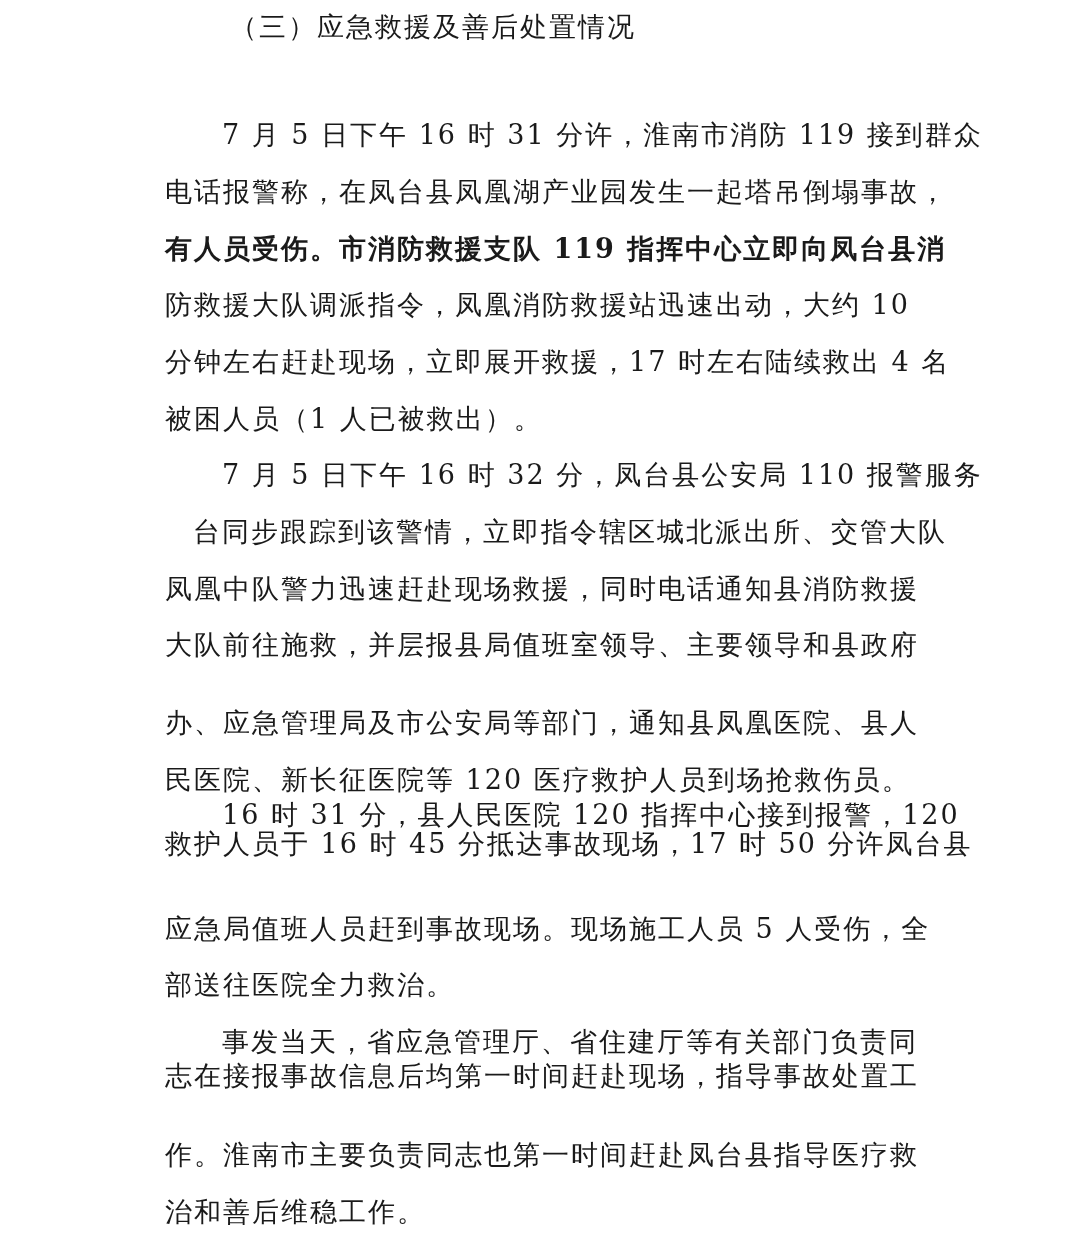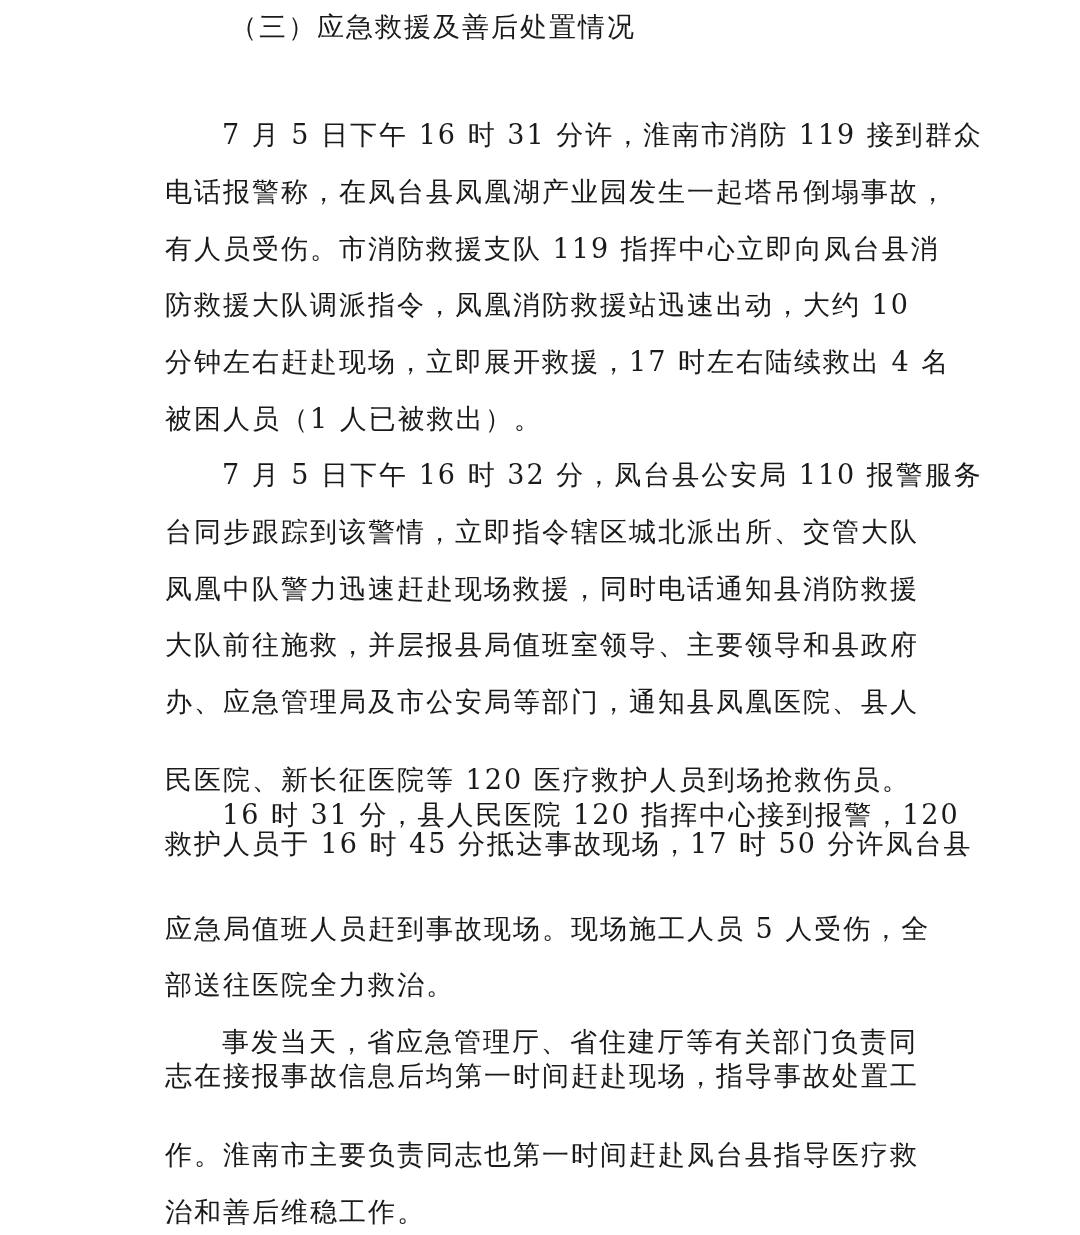--- a/index.html
+++ b/index.html
@@ -35,32 +35,32 @@
   </style>
 </head>
 <body>
 
 <div class="page">
   <div class="line section-title" style="top:10px;">（三）应急救援及善后处置情况</div>
 
   <div>
     <div class="line indent" style="top:118px;">7 月 5 日下午 16 时 31 分许，淮南市消防 119 接到群众</div>
     <div class="line" style="top:175px;">电话报警称，在凤台县凤凰湖产业园发生一起塔吊倒塌事故，</div>
-    <div class="line" style="top:232px;">有人员受伤。市消防救援支队 119 指挥中心立即向凤台县消</div>
+    <div class="line" style="top:232px;font-weight:bold;">有人员受伤。市消防救援支队 119 指挥中心立即向凤台县消</div>
     <div class="line" style="top:288px;">防救援大队调派指令，凤凰消防救援站迅速出动，大约 10</div>
     <div class="line" style="top:345px;">分钟左右赶赴现场，立即展开救援，17 时左右陆续救出 4 名</div>
     <div class="line" style="top:402px;">被困人员（1 人已被救出）。</div>
   </div>
 
   <div>
     <div class="line indent" style="top:458px;">7 月 5 日下午 16 时 32 分，凤台县公安局 110 报警服务</div>
-    <div class="line" style="top:515px;">台同步跟踪到该警情，立即指令辖区城北派出所、交管大队</div>
+    <div class="line" style="top:515px;margin-left:28px;">台同步跟踪到该警情，立即指令辖区城北派出所、交管大队</div>
     <div class="line" style="top:572px;">凤凰中队警力迅速赶赴现场救援，同时电话通知县消防救援</div>
     <div class="line" style="top:628px;">大队前往施救，并层报县局值班室领导、主要领导和县政府</div>
-    <div class="line" style="top:685px;text-align:center;">办、应急管理局及市公安局等部门，通知县凤凰医院、县人</div>
+    <div class="line" style="top:706px;text-align:center;">办、应急管理局及市公安局等部门，通知县凤凰医院、县人</div>
     <div class="line" style="top:742px;margin-top:21px;">民医院、新长征医院等 120 医疗救护人员到场抢救伤员。</div>
   </div>
 
   <div>
     <div class="line indent" style="top:798px;text-align:right;">16 时 31 分，县人民医院 120 指挥中心接到报警，120</div>
     <div class="line" style="top:827px;">救护人员于 16 时 45 分抵达事故现场，17 时 50 分许凤台县</div>
     <div class="line" style="top:912px;">应急局值班人员赶到事故现场。现场施工人员 5 人受伤，全</div>
     <div class="line" style="top:968px;">部送往医院全力救治。</div>
   </div>
 

